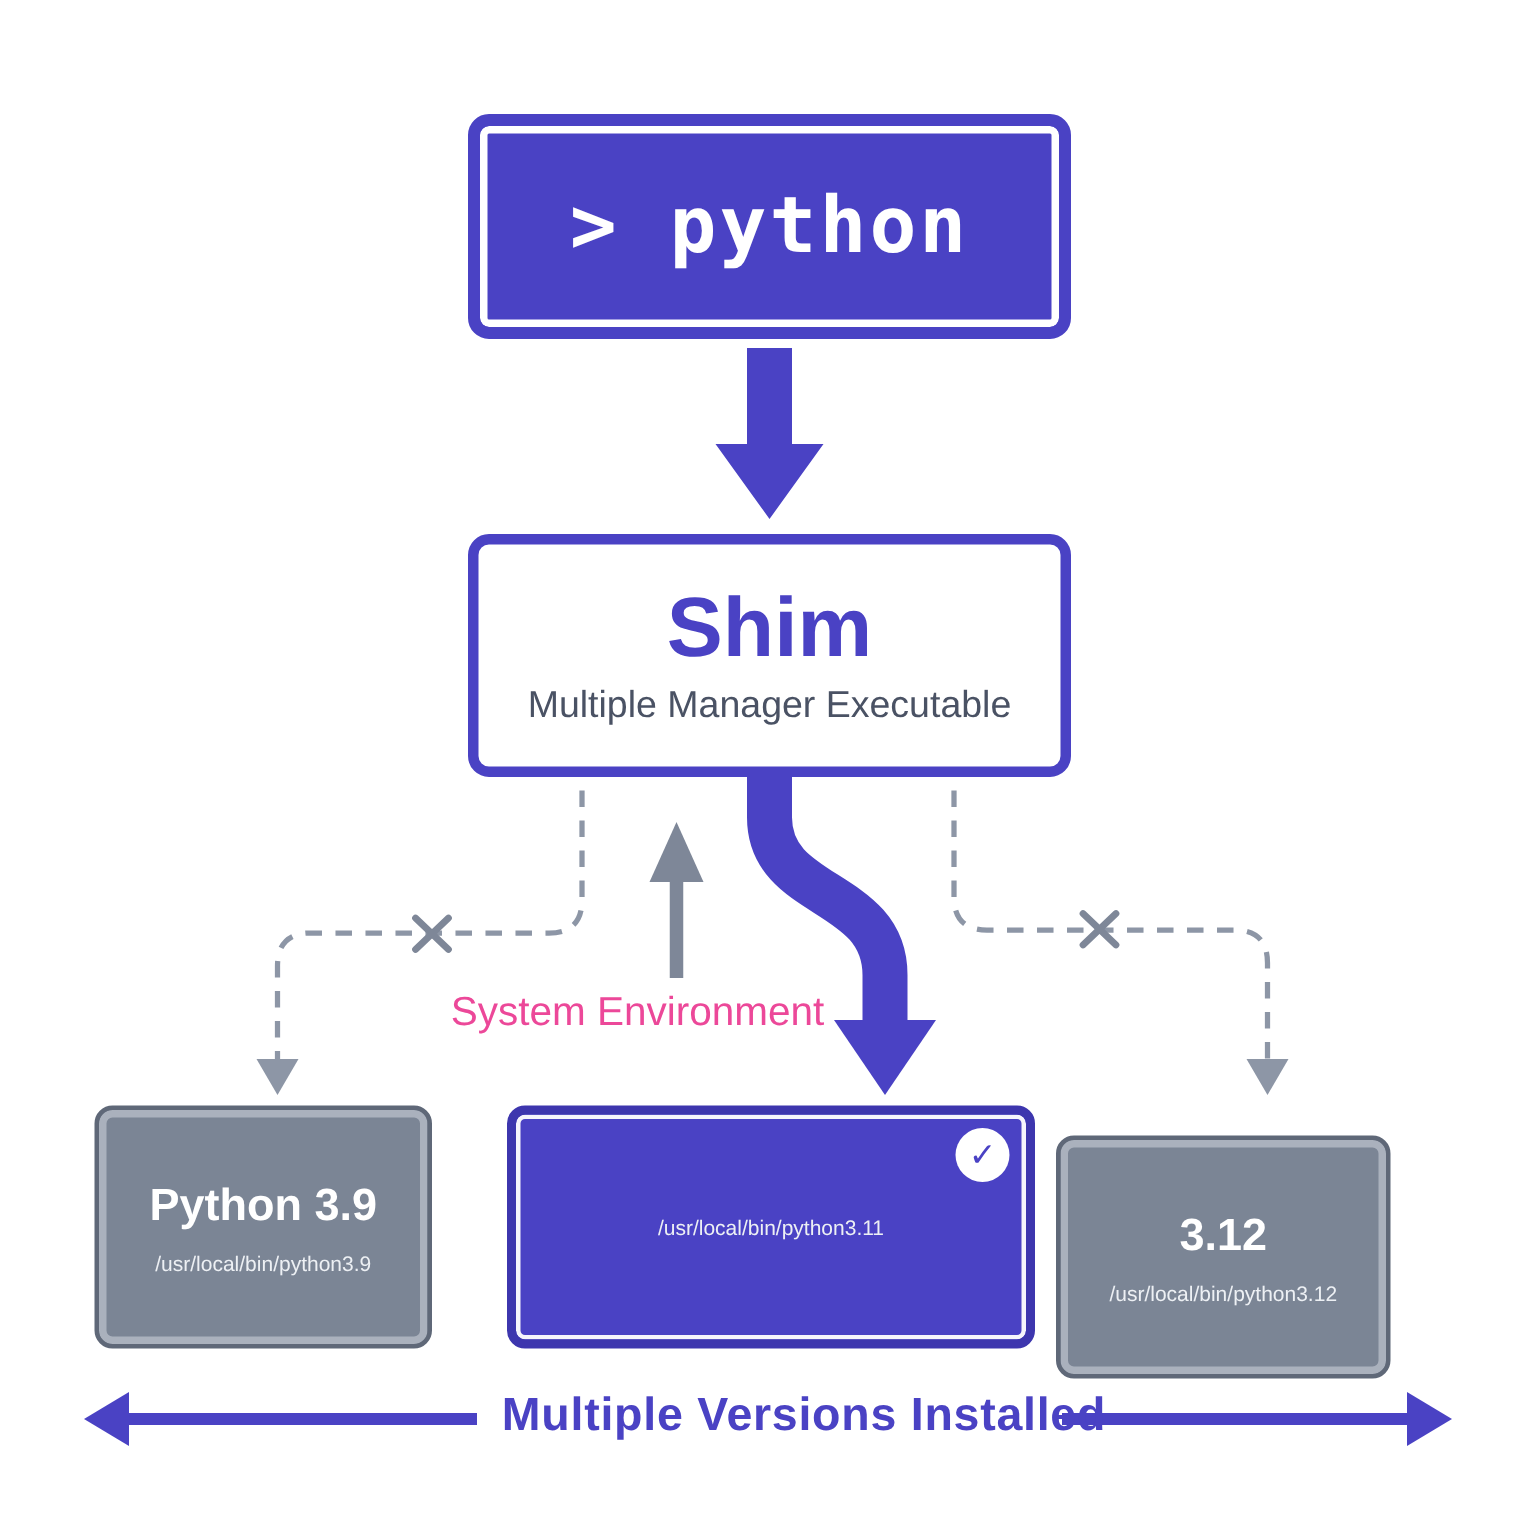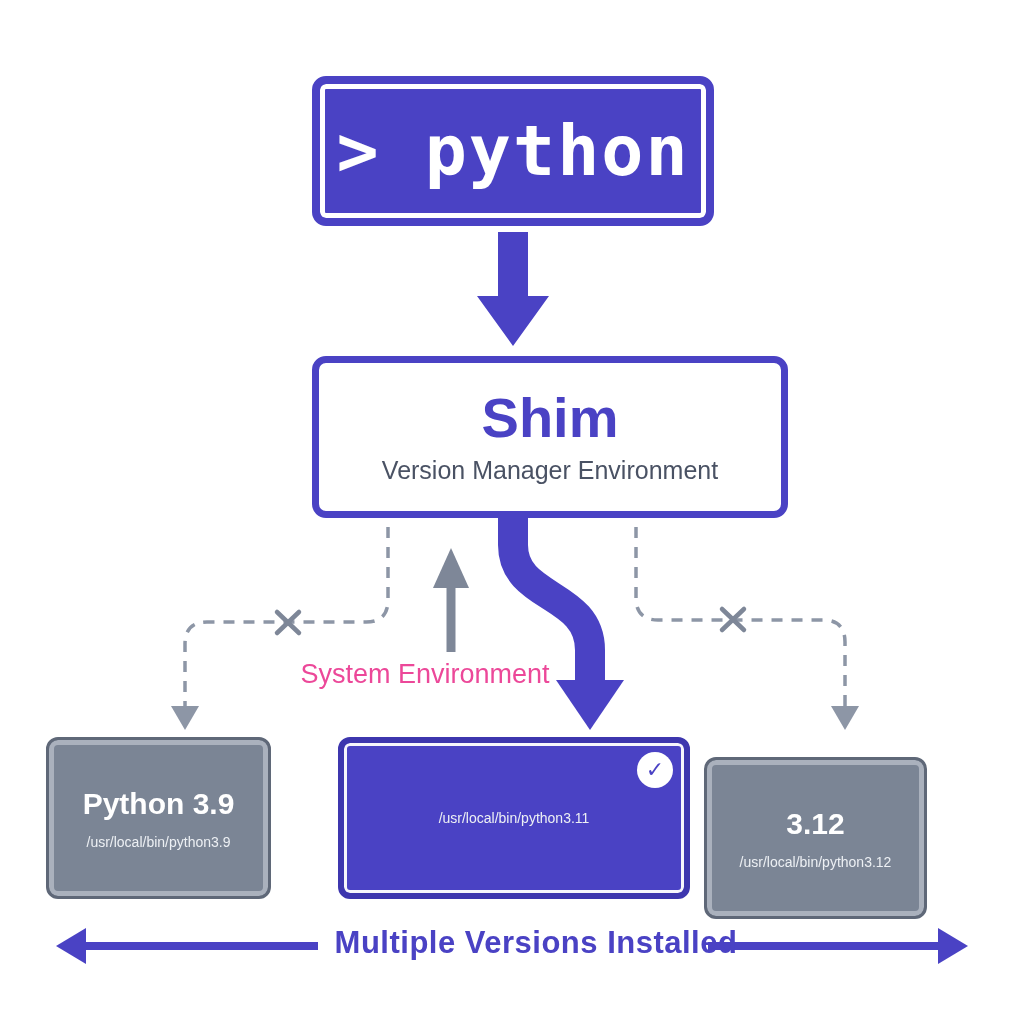--- a/index.html
+++ b/index.html
@@ -19,25 +19,25 @@
 
   .box-command{
     left:312px;top:76px;width:402px;height:150px;
     background:var(--primary);
     border:8px solid var(--primary);
     box-shadow:inset 0 0 0 5px #ffffff;
     border-radius:14px;
   }
   .box-command .cmd{
     color:#ffffff;font-family:"DejaVu Sans Mono","Liberation Mono",monospace;
-    font-size:70px;font-weight:600;letter-spacing:2px;text-align:center;
+    font-size:52px;font-weight:600;letter-spacing:2px;text-align:center;
   }
 
   .box-shim{
-    left:312px;top:356px;width:476px;height:162px;
+    left:312px;top:356px;width:402px;height:162px;
     background:#ffffff;border:7px solid var(--primary);border-radius:14px;gap:10px;
   }
   .box-shim .title{color:var(--primary);font-size:56px;font-weight:800;line-height:1;}
   .box-shim .subtitle{color:var(--subtitle);font-size:25px;font-weight:500;}
 
   .env-label{
     position:absolute;z-index:2;left:260px;top:658px;width:330px;
     text-align:center;color:#ec4899;font-size:27px;font-weight:500;line-height:1.25;
   }
 
@@ -48,21 +48,21 @@
     background:var(--slate);
     border:3px solid var(--slate-dark);
     box-shadow:inset 0 0 0 5px var(--slate-border);
   }
   .vbox-active{
     background:var(--primary);
     border:6px solid var(--primary-dark);
     box-shadow:inset 0 0 0 3px rgba(255,255,255,0.95);
     position:absolute;
   }
-  .box-v1{left:46px;width:225px;}
+  .box-v1{left:63px;width:225px;}
   .box-v2{left:338px;width:352px;}
   .box-v3{left:704px;width:223px;margin-top:20px;}
 
   .badge{
     position:absolute;top:9px;right:11px;width:36px;height:36px;border-radius:50%;
     background:#ffffff;color:var(--primary);
     display:flex;align-items:center;justify-content:center;
     font-size:22px;font-weight:bold;
   }
 
@@ -106,21 +106,21 @@
     <polygon points="86,928 86,964 56,946" fill="#4a42c4"></polygon>
     <polygon points="938,928 938,964 968,946" fill="#4a42c4"></polygon>
   </svg>
 
   <div class="node box-command">
     <span class="cmd">&gt; python</span>
   </div>
 
   <div class="node box-shim">
     <span class="title">Shim</span>
-    <span class="subtitle">Version Manager Environment</span>
+    <span class="subtitle">Multiple Manager Executable</span>
   </div>
 
   <div class="env-label">
     <div>System Environment</div>
   </div>
 
   <div class="node vbox vbox-gray box-v1">
     <span class="vname">Python 3.9</span>
     <span class="vpath">/usr/local/bin/python3.9</span>
   </div>

